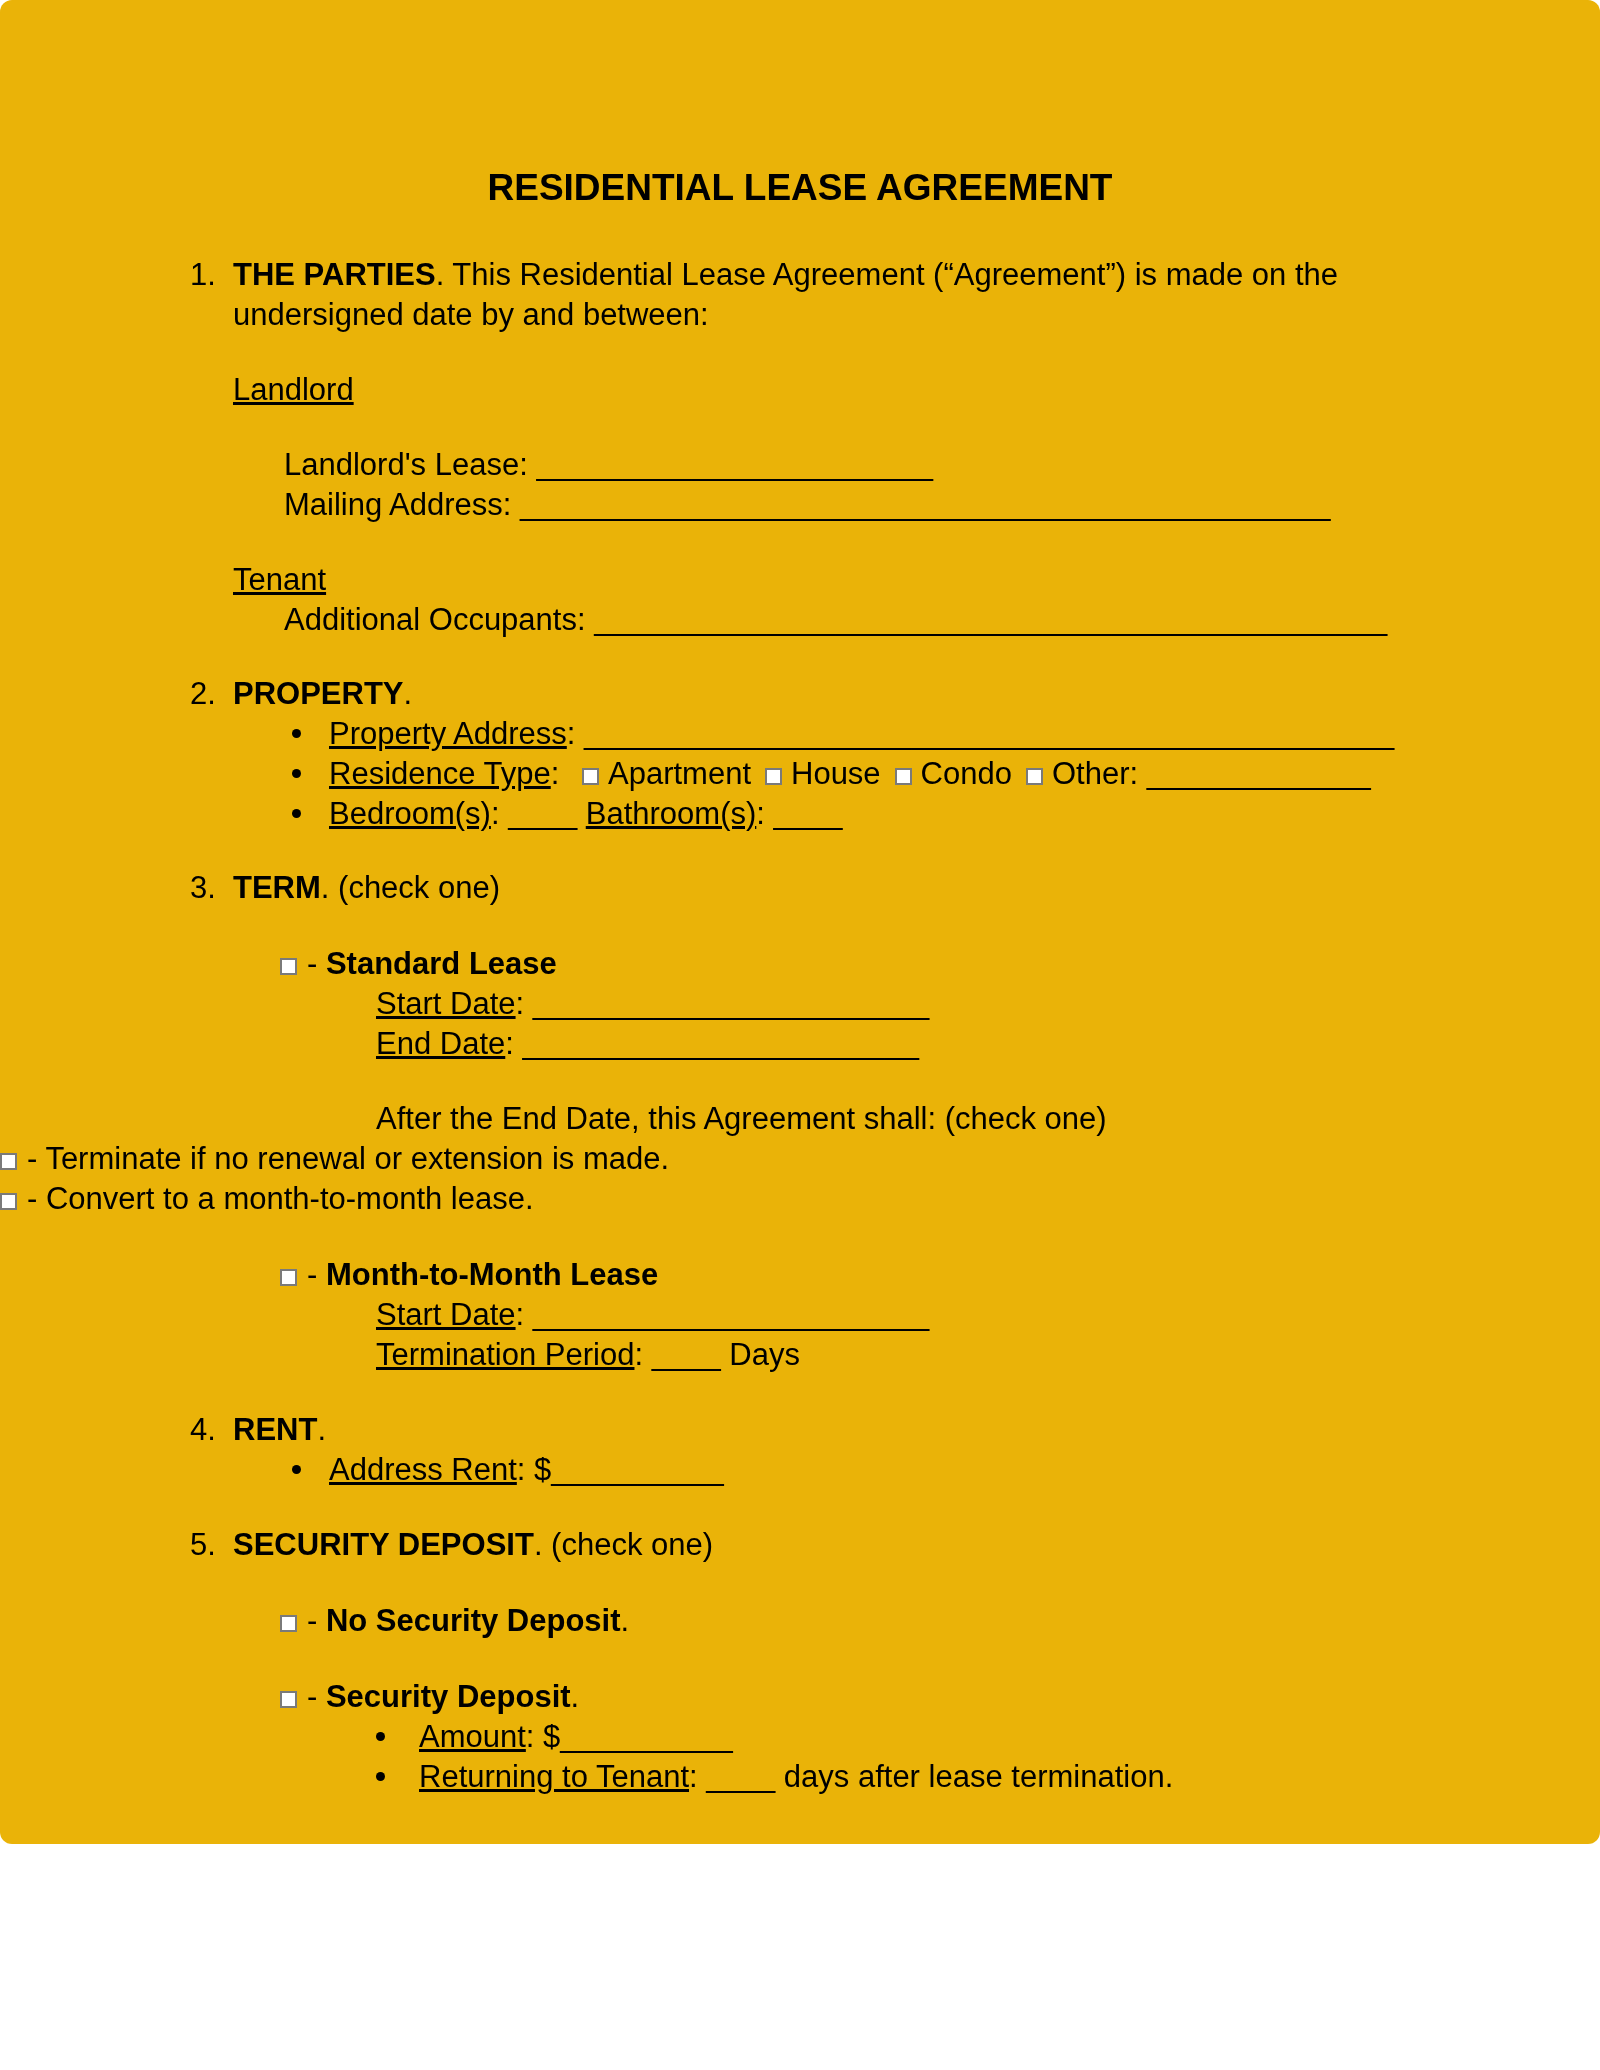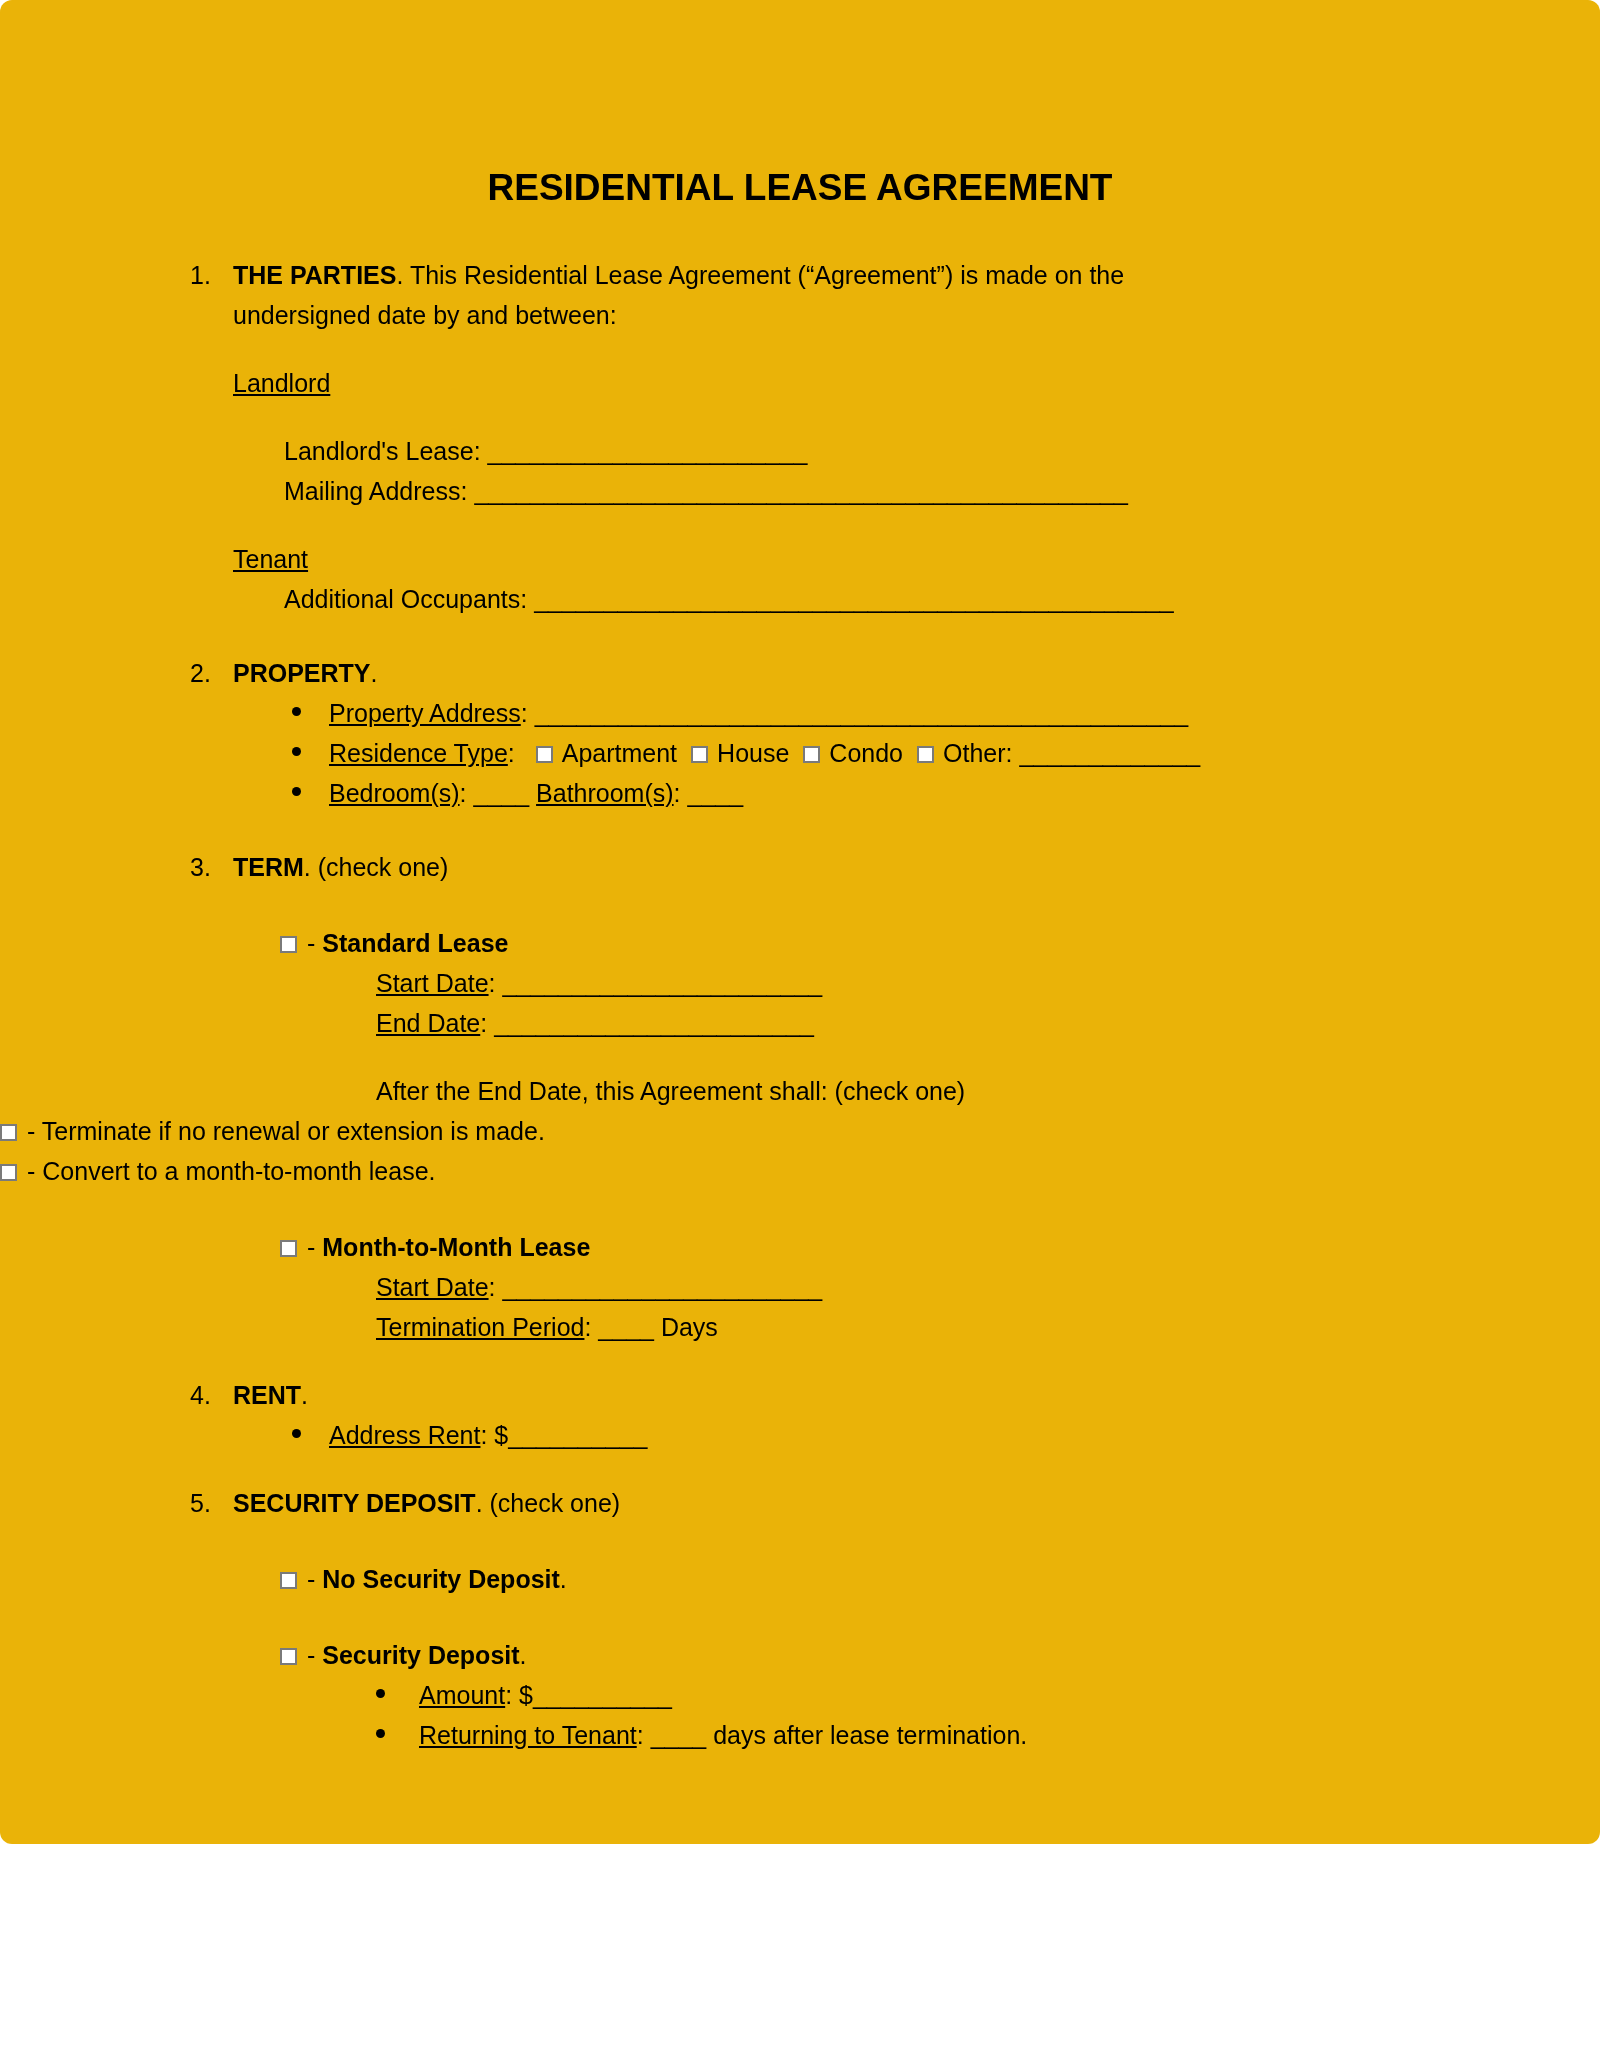--- a/index.html
+++ b/index.html
@@ -14,34 +14,34 @@
     overflow: hidden;
     border-radius: 12px;
   }
   .content { padding-top: 165px; }
   .title {
     font-size: 37px;
     font-weight: bold;
     line-height: 46px;
     text-align: center;
   }
-  .line { font-size: 25px; line-height: 40px; }
+  .line { font-size: 31px; line-height: 40px; }
   .b { font-weight: bold; }
   .u { text-decoration: underline; }
   .sec { margin-left: 190px; margin-right: 120px; }
   .num { display: inline-block; width: 43px; }
   .hang { margin-left: 43px; }
   .ind1 { margin-left: 233px; }
   .ind2 { margin-left: 284px; }
   .ind3 { margin-left: 376px; }
   .blt  { margin-left: 292px; }
   .blt2 { margin-left: 376px; }
   .cb1  { margin-left: 280px; }
   .cb2  { }
-  .mt28 { margin-top: 28px; }
+  .mt28 { margin-top: 35px; }
   .mt34 { margin-top: 34px; }
   .mt36 { margin-top: 36px; }
   .mt44 { margin-top: 44px; }
   .bullet {
     display: inline-block;
     width: 9px; height: 9px;
     background: #000;
     border-radius: 50%;
     margin-right: 28px;
     vertical-align: 6px;

